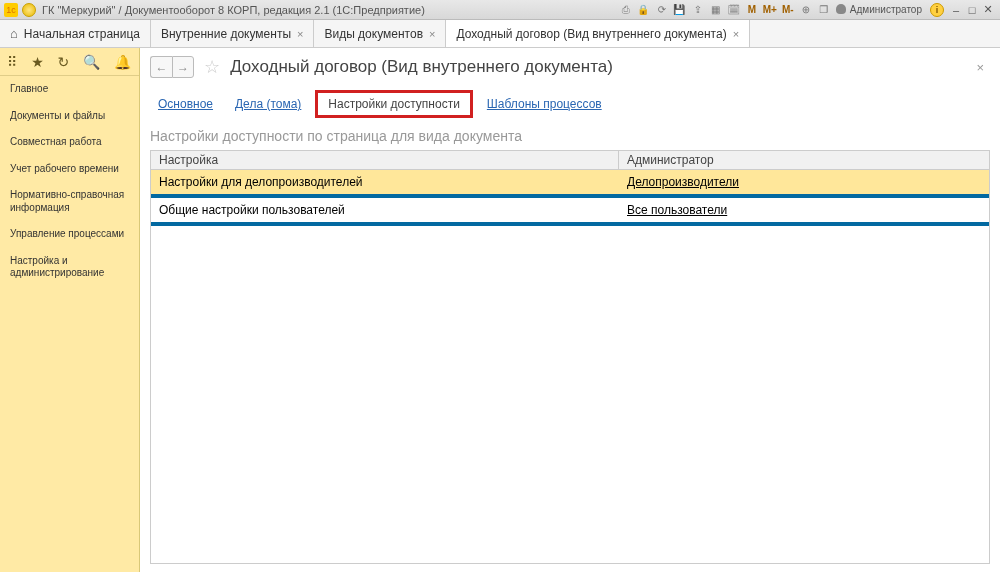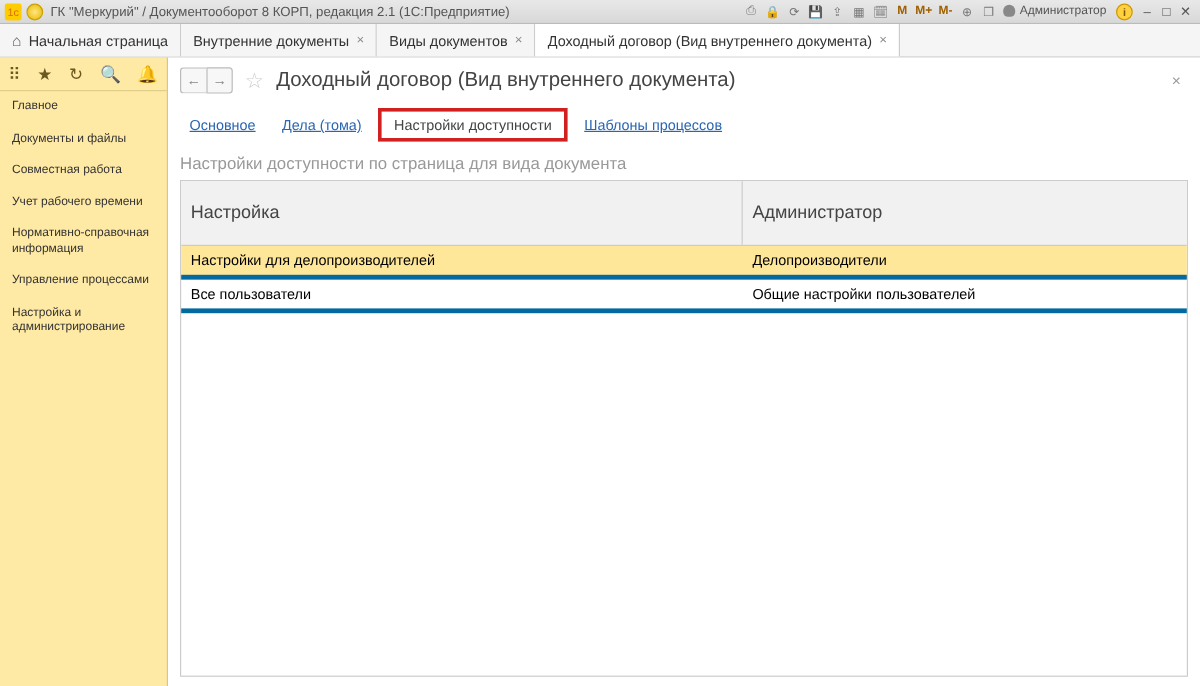--- a/index.html
+++ b/index.html
@@ -40,27 +40,27 @@
 .close-page { margin-left:auto; color:#999; font-size:13px; padding:3px 6px;}
 
 .subtabs { display:flex; align-items:center; margin: 6px 0 10px; }
 .subtab { font-size:12px; padding: 4px 8px; margin-right: 6px; color:#2a66b2; text-decoration:underline; }
 .subtab.hl { border:3px solid #d12020; color:#444; text-decoration:none; padding: 4px 10px; }
 
 .section-title { font-size:14px; color:#999; margin-bottom:6px; }
 
 .table { border:1px solid #ccc; flex:1; display:flex; flex-direction:column; }
 .table .thead { display:flex; background:#f1f1f1; border-bottom:1px solid #ccc; }
-.table .th { padding:18px 8px; font-size:15px; color:#444; }
+.table .th { padding:2px 8px; font-size:12px; color:#444; }
 .table .th:first-child { flex:1; border-right:1px solid #ccc;}
 .table .th:last-child { width: 370px; }
 .table .tr { display:flex; border-bottom:4px solid #0369a1; font-size:12px; }
 .table .tr .td { padding:5px 8px; }
 .table .tr .td:first-child { flex:1; }
-.table .tr .td:last-child { width:370px; }
+.table .tr .td:last-child { width:370px;text-decoration:underline; }
 .table .tr.sel { background:#ffe79a; }
 .table .tbody { flex:1; }
 </style>
 </head>
 <body>
 
 <div class="titlebar">
   <div class="logo">1c</div>
   <div class="circ"></div>
   <div class="title">ГК "Меркурий" / Документооборот 8 КОРП, редакция 2.1  (1С:Предприятие)</div>
@@ -145,19 +145,19 @@
       <div class="thead">
         <div class="th">Настройка</div>
         <div class="th">Администратор</div>
       </div>
       <div class="tbody">
         <div class="tr sel">
           <div class="td">Настройки для делопроизводителей</div>
           <div class="td">Делопроизводители</div>
         </div>
         <div class="tr">
+          <div class="td">Общие настройки пользователей</div>
           <div class="td">Все пользователи</div>
-          <div class="td">Общие настройки пользователей</div>
         </div>
       </div>
     </div>
   </div>
 </div>
 
 </body></html>

